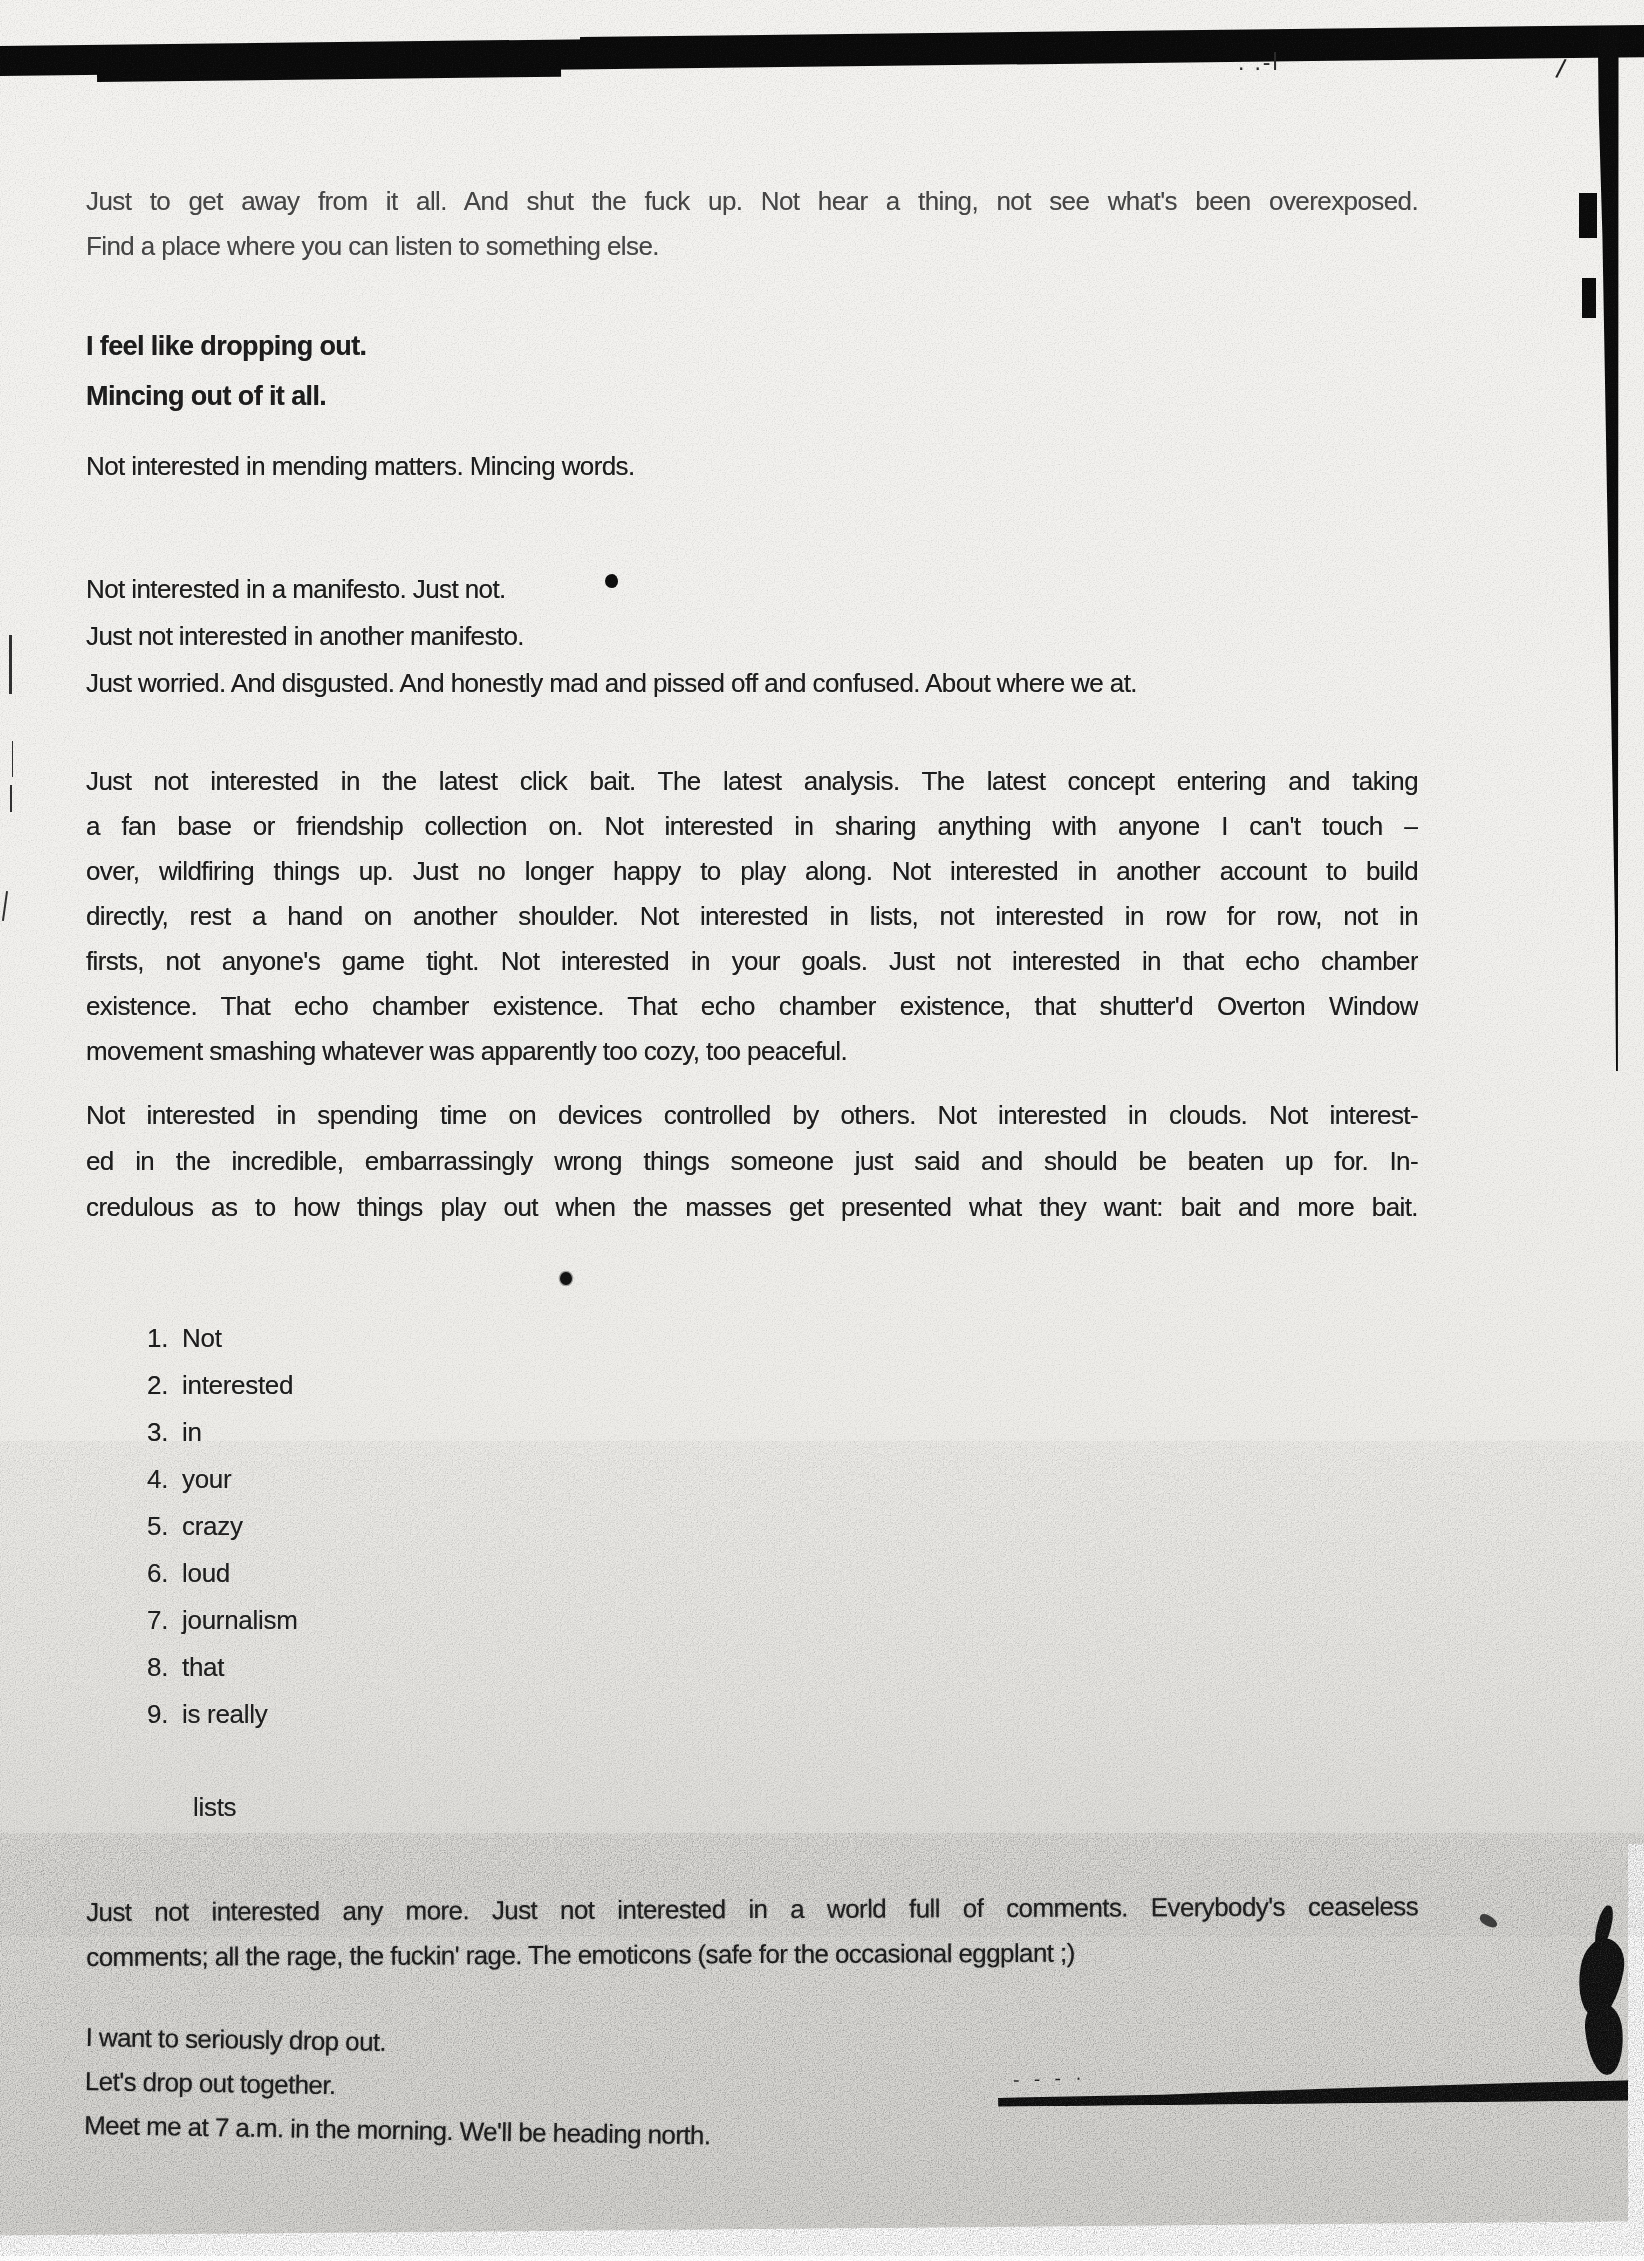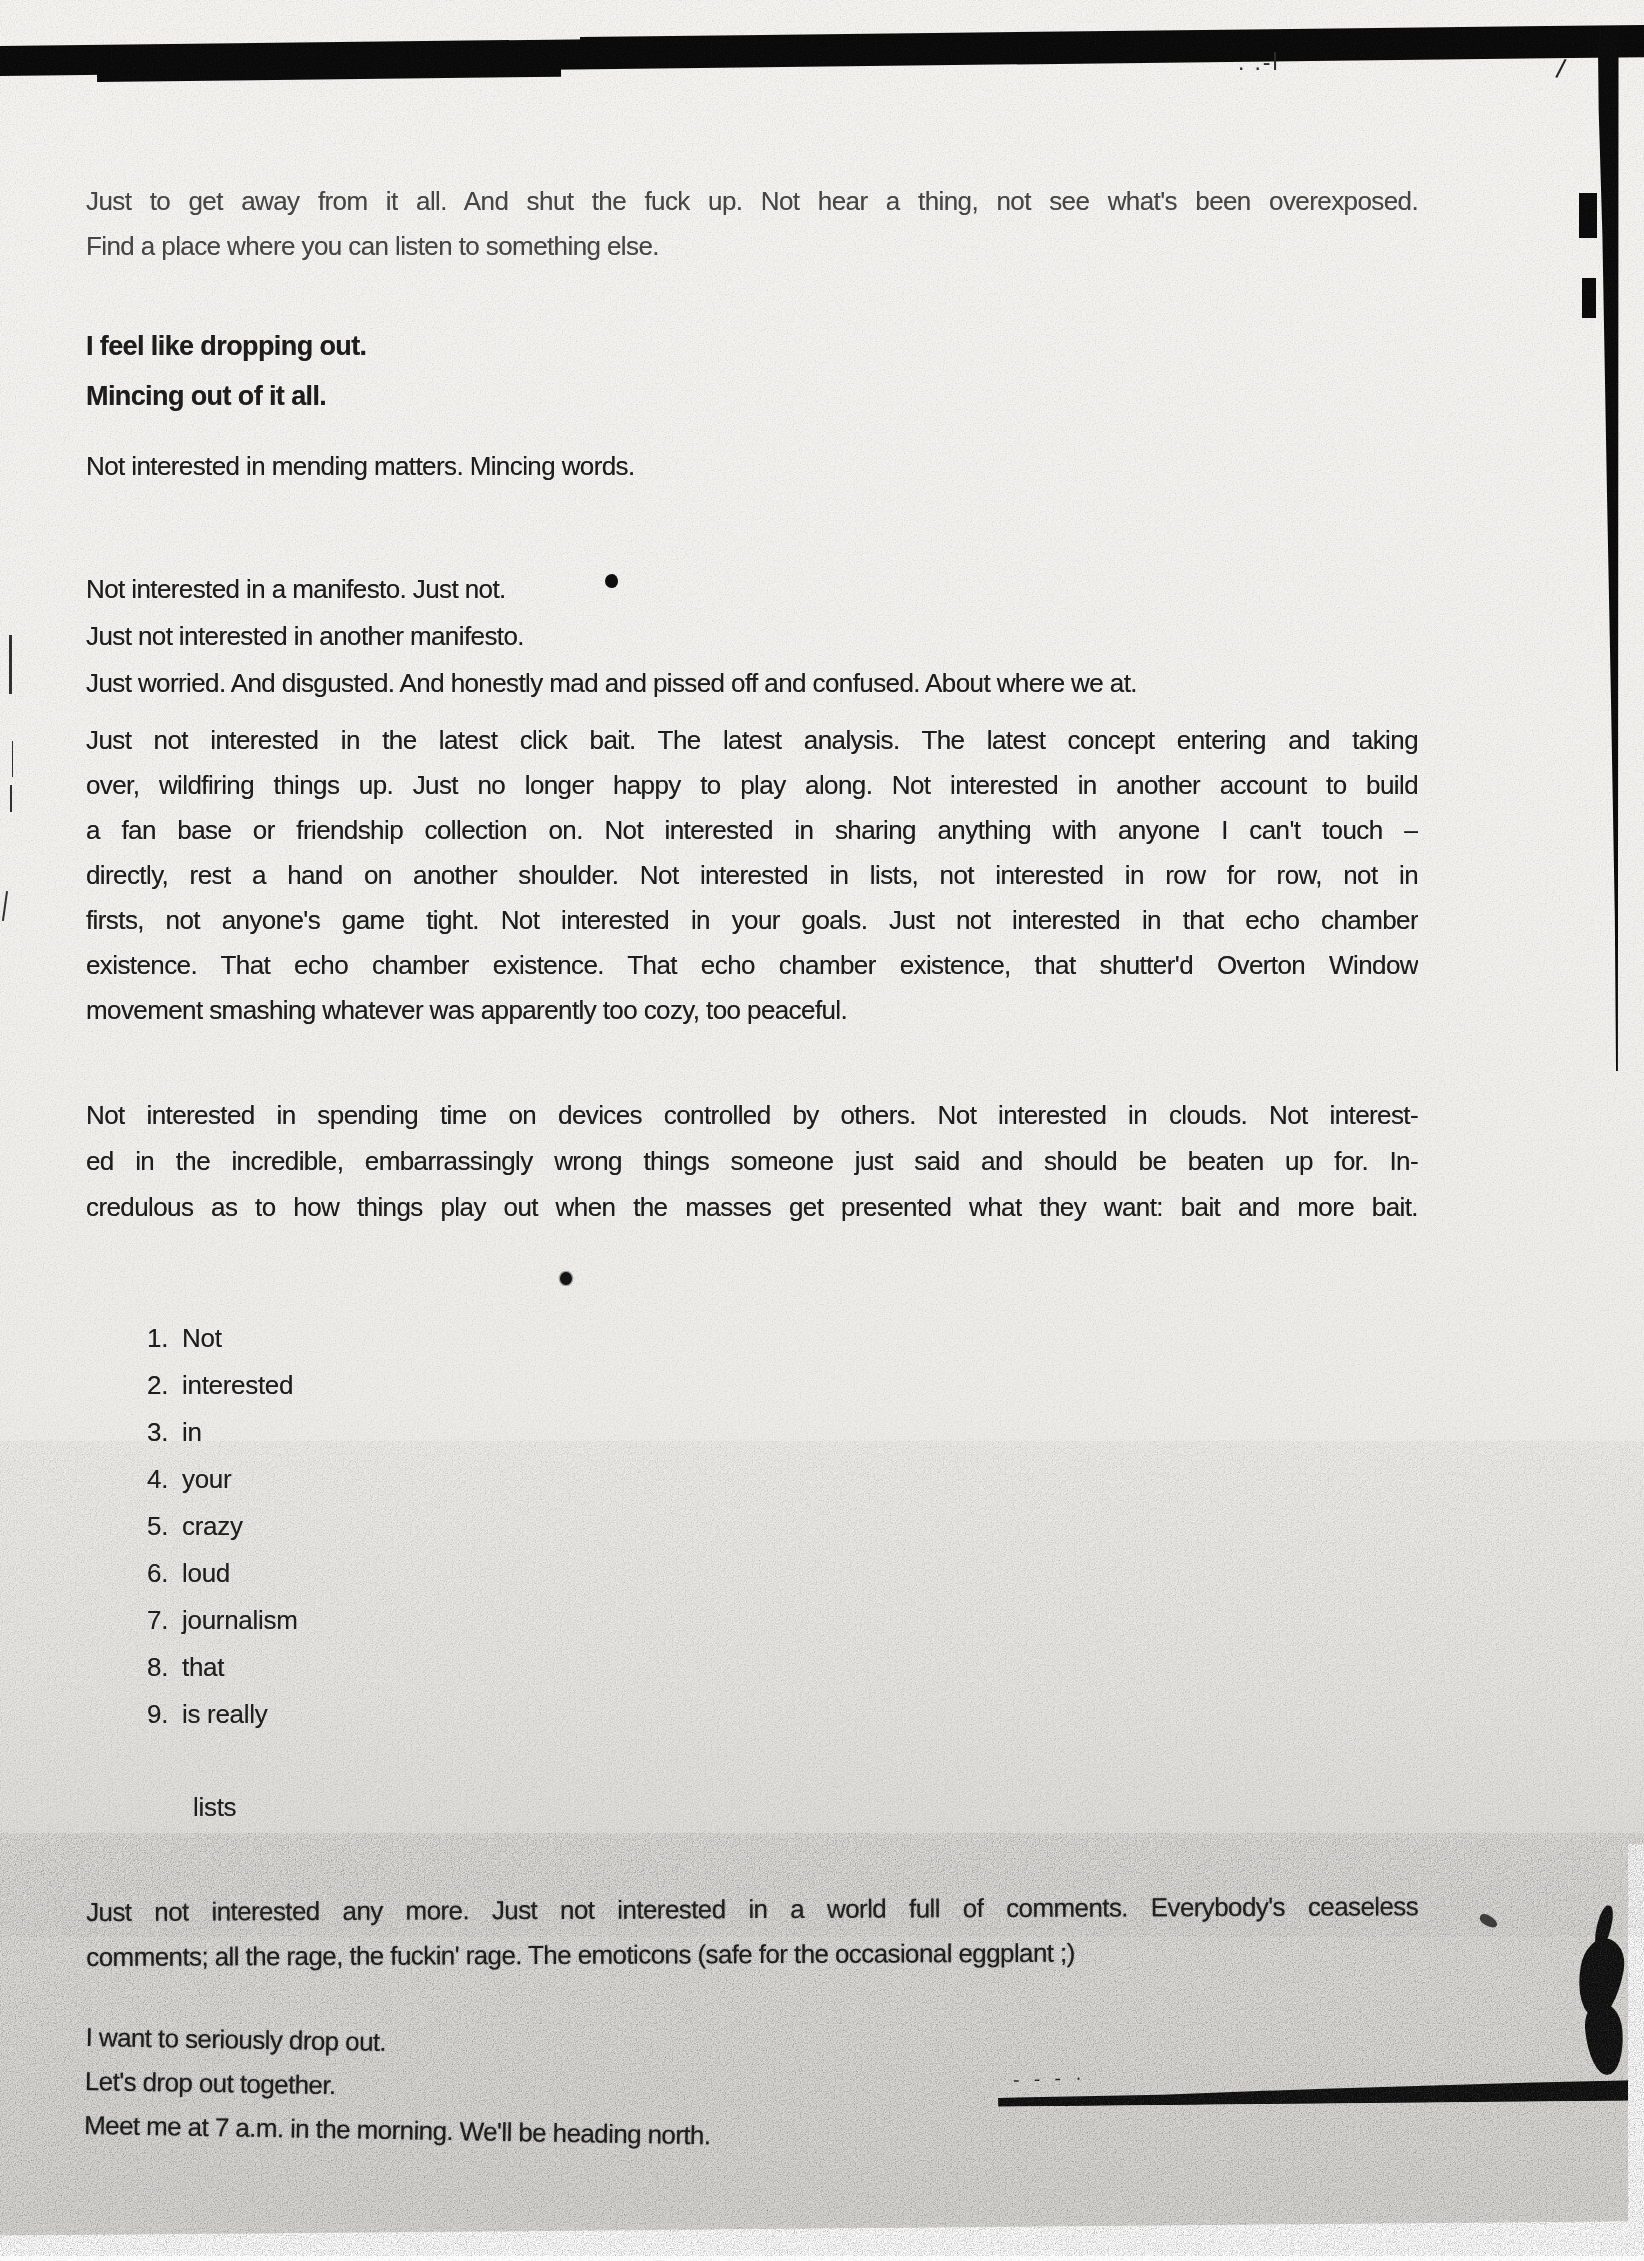--- a/index.html
+++ b/index.html
@@ -103,24 +103,24 @@
     <div class="line">Not interested in mending matters. Mincing words.</div>
   </div>
 
   <div class="txt p3" style="top:566px;">
     <div class="line">Not interested in a manifesto. Just not.</div>
     <div class="line">Just not interested in another manifesto.</div>
     <div class="line">Just worried. And disgusted. And honestly mad and pissed off and confused. About where we at.</div>
   </div>
   <div class="ink-dot1"></div>
 
-  <div class="txt" style="top:718px;">
+  <div class="txt" style="top:759px;">
     <div class="line jl">Just not interested in the latest click bait. The latest analysis. The latest concept entering and taking</div>
+    <div class="line jl">a fan base or friendship collection on. Not interested in sharing anything with anyone I can't touch –</div>
     <div class="line jl">over, wildfiring things up. Just no longer happy to play along. Not interested in another account to build</div>
-    <div class="line jl">a fan base or friendship collection on. Not interested in sharing anything with anyone I can't touch –</div>
     <div class="line jl">directly, rest a hand on another shoulder. Not interested in lists, not interested in row for row, not in</div>
     <div class="line jl">firsts, not anyone's game tight. Not interested in your goals. Just not interested in that echo chamber</div>
     <div class="line jl">existence. That echo chamber existence. That echo chamber existence, that shutter'd Overton Window</div>
     <div class="line">movement smashing whatever was apparently too cozy, too peaceful.</div>
   </div>
 
   <div class="txt" style="top:1092px; line-height:46px;">
     <div class="line jl">Not interested in spending time on devices controlled by others. Not interested in clouds. Not interest-</div>
     <div class="line jl">ed in the incredible, embarrassingly wrong things someone just said and should be beaten up for. In-</div>
     <div class="line jl">credulous as to how things play out when the masses get presented what they want: bait and more bait.</div>

